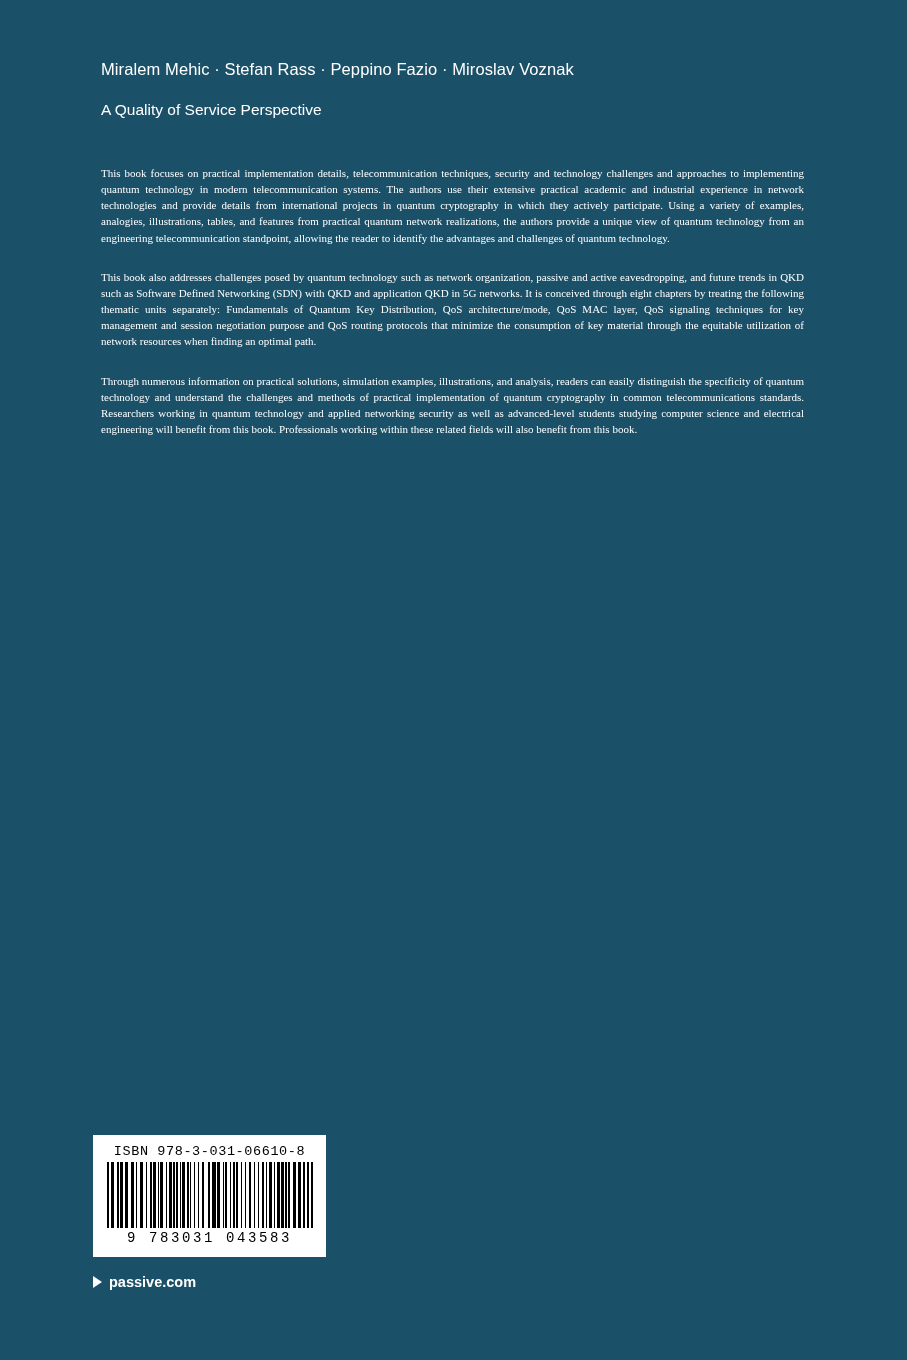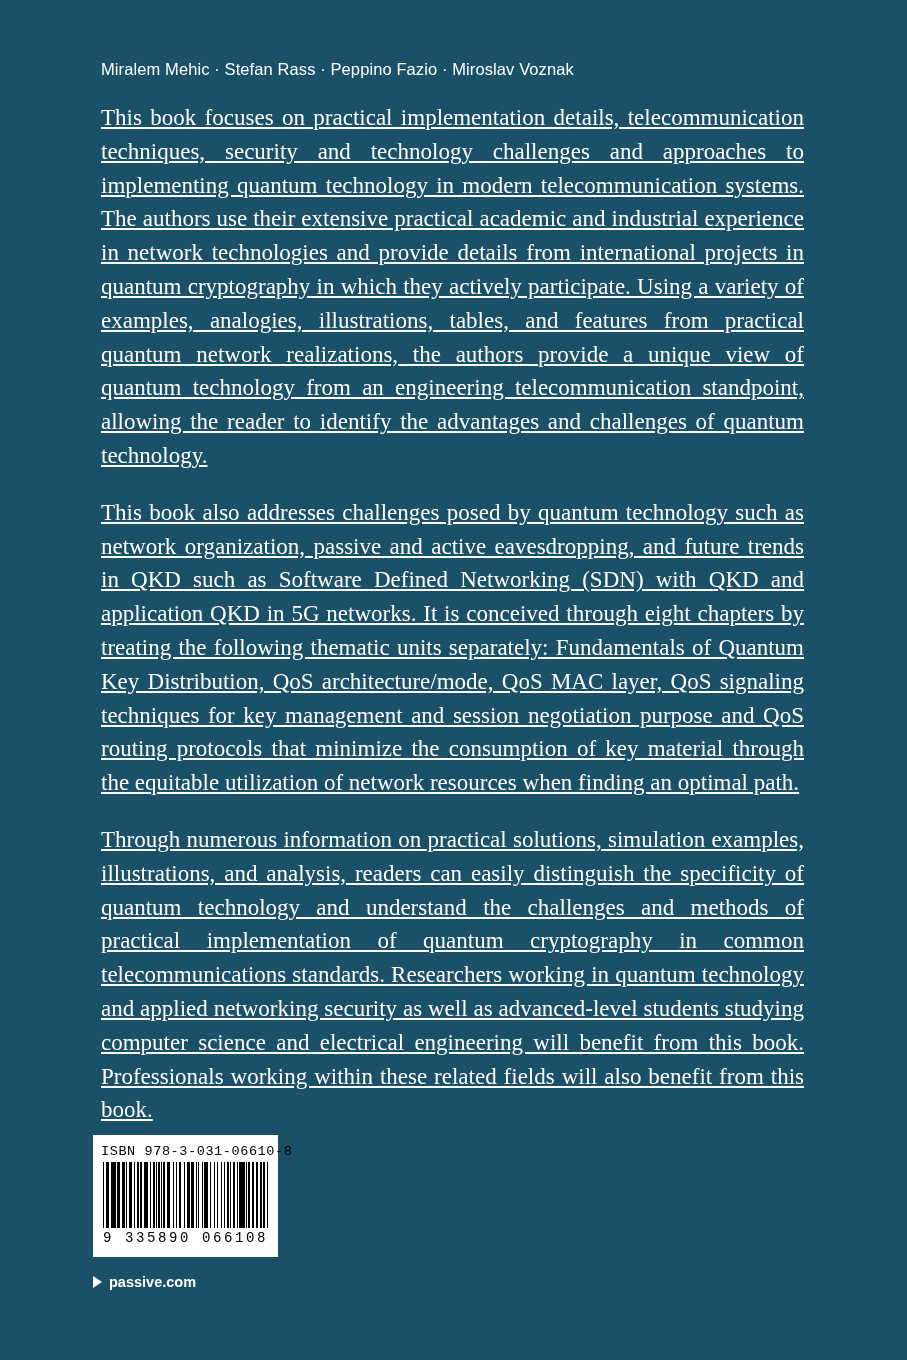--- a/index.html
+++ b/index.html
@@ -46,39 +46,38 @@
   }
   .subtitle {
     font-family: "Liberation Sans", sans-serif;
     font-size: 15.5px;
     font-weight: 400;
     color: #ffffff;
     margin: 0 0 46px 0;
   }
   .blurb {
     font-family: "Liberation Serif", serif;
-    font-size: 23px;
+    font-size: 11px;
     line-height: 1.47;
     text-align: justify;
     color: #ffffff;
     margin: 0 0 23px 0;
-    text-decoration: underline;
   }
   .blurb:last-child { margin-bottom: 0; }
 
   
   .barcode-area {
     position: absolute;
     left: 93px;
     bottom: 70px;
     width: 240px;
   }
   .barcode-box {
     background: #ffffff;
-    width: 185px;
+    width: 233px;
     height: 122px;
     box-sizing: border-box;
     padding: 7px 8px 6px 8px;
     position: relative;
   }
   .isbn-text {
     font-family: "Liberation Mono", monospace;
     font-size: 13.5px;
     color: #000000;
     text-align: center;
@@ -122,20 +121,21 @@
     display: inline-block;
   }
 </style>
 </head>
 <body>
 
 <div class="page">
 
   <div class="content">
     <div class="authors">Miralem Mehic · Stefan Rass · Peppino Fazio · Miroslav Voznak</div>
+    <div class="subtitle">A Quality of Service Perspective</div>
 
     <p class="blurb">This book focuses on practical implementation details, telecommunication techniques, security and technology challenges and approaches to implementing quantum technology in modern telecommunication systems. The authors use their extensive practical academic and industrial experience in network technologies and provide details from international projects in quantum cryptography in which they actively participate. Using a variety of examples, analogies, illustrations, tables, and features from practical quantum network realizations, the authors provide a unique view of quantum technology from an engineering telecommunication standpoint, allowing the reader to identify the advantages and challenges of quantum technology.</p>
     <p class="blurb">This book also addresses challenges posed by quantum technology such as network organization, passive and active eavesdropping, and future trends in QKD such as Software Defined Networking (SDN) with QKD and application QKD in 5G networks. It is conceived through eight chapters by treating the following thematic units separately: Fundamentals of Quantum Key Distribution, QoS architecture/mode, QoS MAC layer, QoS signaling techniques for key management and session negotiation purpose and QoS routing protocols that minimize the consumption of key material through the equitable utilization of network resources when finding an optimal path.</p>
     <p class="blurb">Through numerous information on practical solutions, simulation examples, illustrations, and analysis, readers can easily distinguish the specificity of quantum technology and understand the challenges and methods of practical implementation of quantum cryptography in common telecommunications standards. Researchers working in quantum technology and applied networking security as well as advanced-level students studying computer science and electrical engineering will benefit from this book. Professionals working within these related fields will also benefit from this book.</p>
   </div>
 
   <div class="barcode-area">
     <div class="barcode-box">
       <div class="isbn-text">ISBN 978-3-031-06610-8</div>
       <div class="bars" id="bars">
@@ -235,21 +235,21 @@
           <span style="width: 3px; background: rgb(0, 0, 0);"></span>
           <span style="width: 2px; background: transparent;"></span>
           <span style="width: 3px; background: rgb(0, 0, 0);"></span>
           <span style="width: 2px; background: transparent;"></span>
           <span style="width: 2px; background: rgb(0, 0, 0);"></span>
           <span style="width: 2px; background: transparent;"></span>
           <span style="width: 2px; background: rgb(0, 0, 0);"></span>
           <span style="width: 2px; background: transparent;"></span>
           <span style="width: 2px; background: rgb(0, 0, 0);"></span>
         </div>
-      <div class="isbn-digits">9 335890 066108</div>
+      <div class="isbn-digits">9 783031 043583</div>
     </div>
     <div class="springer">
       <span class="tri"></span>
       <span>passive.com</span>
     </div>
   </div>
 
 </div>
 
 </body></html>

